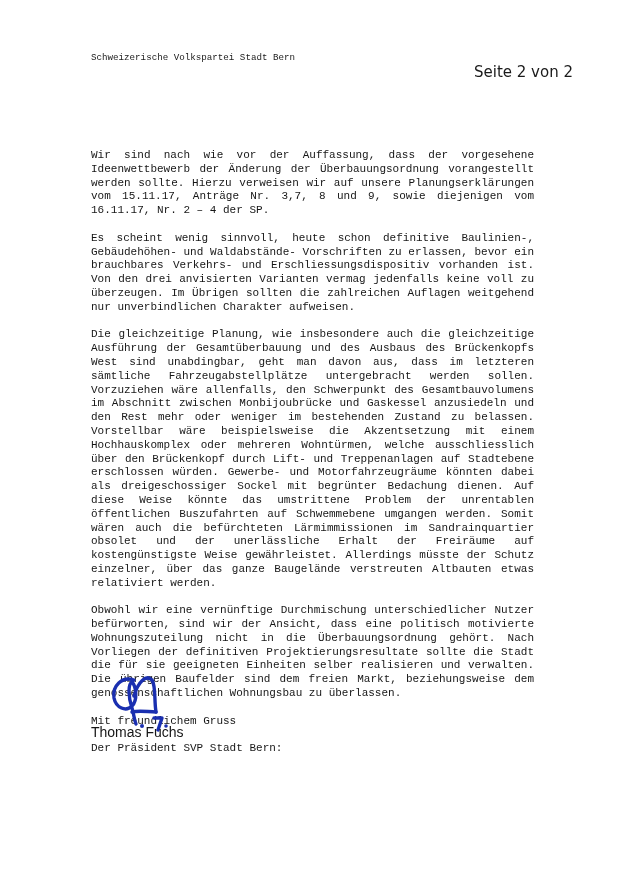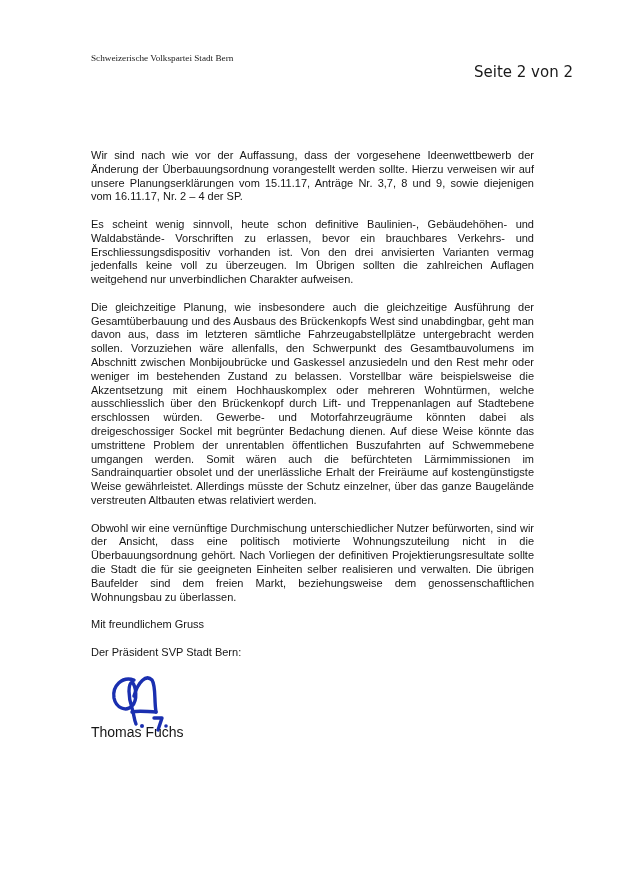--- a/index.html
+++ b/index.html
@@ -11,42 +11,42 @@
       width: 617px;
       height: 872px;
       position: relative;
       overflow: hidden;
       color: #111;
     }
     .header-left {
       position: absolute;
       left: 91px;
       top: 51px;
-      font-family: Liberation Serif, serif;
+      font-family: Liberation Mono, monospace;
       font-size: 9.2px;
       line-height: 14px;
       color: #1a1a1a;
     }
     .header-left div { white-space: nowrap; }
     .page-number {
       position: absolute;
       left: 474px;
       top: 65px;
       font-family: "DejaVu Sans", sans-serif;
       font-size: 15px;
       line-height: 14px;
       color: #1a1a1a;
       white-space: nowrap;
     }
     .body {
       position: absolute;
       left: 91px;
       top: 149px;
       width: 443px;
-      font-family: Liberation Sans, sans-serif;
+      font-family: Liberation Mono, monospace;
       font-size: 11px;
       line-height: 13.8px;
       color: #161616;
     }
     .body p {
       margin: 0 0 13.8px 0;
       text-align: justify;
     }
     .closing {
       margin: 0 0 13.8px 0;

